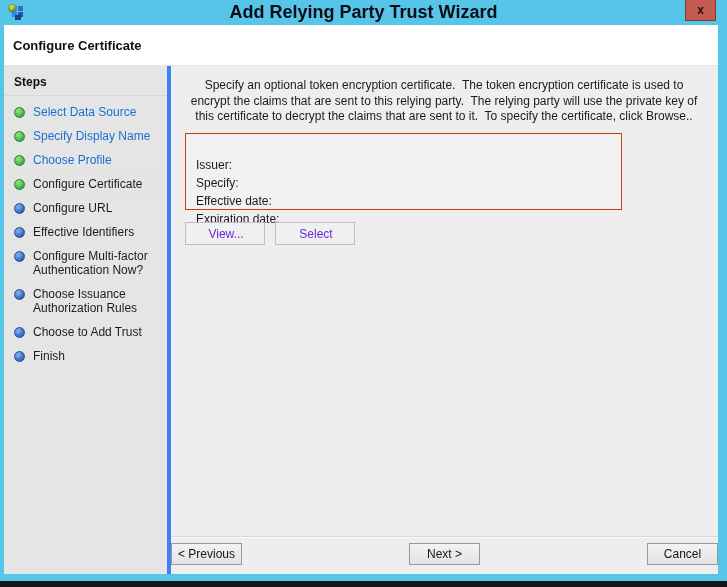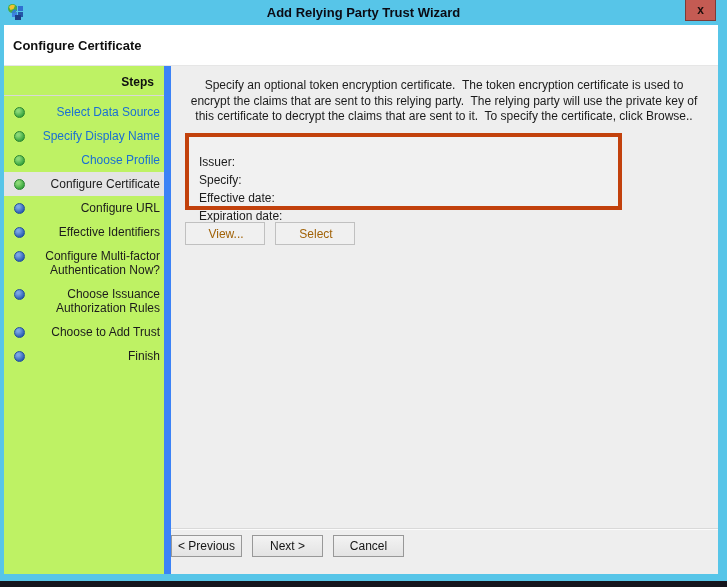--- a/index.html
+++ b/index.html
@@ -8,21 +8,21 @@
     position:relative; width:727px; height:587px;
     font-family:"Liberation Sans", sans-serif; font-size:12px;
     background:#57c5e8; overflow:hidden;
     user-select:none;
   }
   
   .titlebar { position:absolute; top:0; left:0; right:0; height:25px; }
   .app-icon { position:absolute; left:7px; top:3px; width:18px; height:18px; }
   .window-title {
     display:block; text-align:center; line-height:25px;
-    font-size:13px; font-weight:600; color:#0b0b14;
+    font-size:18px; font-weight:600; color:#0b0b14;
   }
   .close-button {
     position:absolute; top:0; right:11px; width:31px; height:21px;
     background:#c45b53; border:1px solid #7e3b36; border-top:none;
     color:#1c0e0c; font-weight:700; font-size:12px; line-height:18px;
     text-align:center; cursor:pointer; padding:0;
     font-family:"Liberation Sans", sans-serif;
   }
   
   .frame {
@@ -31,23 +31,22 @@
   }
   .page-header {
     height:41px; background:#ffffff; border-bottom:1px solid #e6e6e6;
   }
   .page-header h1 {
     margin:0; padding:13px 0 0 9px; font-size:13px; font-weight:700; color:#101010;
   }
   .body { position:absolute; top:41px; left:0; right:0; bottom:0; display:flex; }
   
   .sidebar {
-    width:167px; background:#bef264; border-right:7px solid #3b82f6;
+    width:167px; background:#e5e5e5; border-right:4px solid #3b82f6;
     flex:none;
-    text-align:right;
   }
   .steps-title {
     font-weight:700; color:#101010;
     padding:9px 10px 6px 10px; border-bottom:1px solid #d8d8d8;
   }
   ul.steps { list-style:none; margin:4px 0 0 0; padding:0; }
   li.step { position:relative; padding:5px 4px 5px 29px; line-height:14px; color:#1c1c1c; }
   li.step::before {
     content:""; position:absolute; left:10px; top:7px;
     width:9px; height:9px; border-radius:50%;
@@ -64,41 +63,41 @@
   .step-current { background:#e4e4e4; }
   .step-label { white-space:pre-line; }
   
   .content { flex:1; background:#eeeeee; position:relative; }
   .description {
     margin:0; padding:12px 14px 0 14px; line-height:15.5px;
     color:#1b1b1b; white-space:pre-wrap; width:546px;text-align:center;
   }
   .cert-box {
     position:absolute; left:14px; top:67px; width:437px; height:77px;
-    border:4px solid #c2410c; background:#f1f1f1; padding:16px 10px;
+    border:1px solid #c2410c; background:#f1f1f1; padding:22px 10px;
   }
   .cert-row { height:18px; line-height:18px; color:#1b1b1b; }
   .action-row { position:absolute; left:14px; top:156px; display:flex; gap:10px; }
   button.win {
     min-width:80px; height:23px; padding:0 6px;
     font-family:"Liberation Sans", sans-serif; font-size:12px; color:#151515;
     background:linear-gradient(#f3f3f3,#e3e3e3); border:1px solid #989898;
     cursor:pointer;
   }
   button.win:disabled {
-    color:#a16207; background:#f0f0f0; border-color:#c0c0c0; cursor:default;padding-left:8px;
+    color:#6d28d9; background:#f0f0f0; border-color:#c0c0c0; cursor:default;padding-left:8px;
   }
   button.win.focused {
     border:2px solid #3f8fd8; background:linear-gradient(#eaeaea,#dadada);
   }
   
   .footer {
-    position:absolute; left:0; right:0; bottom:12px; height:34px;
+    position:absolute; left:0; right:0; bottom:4px; height:34px;
     border-top:1px solid #d9d9d9; box-shadow: inset 0 1px 0 #fbfbfb;
-    display:flex; justify-content:flex-start; gap:10px; padding:6px 15px 0 0;
+    display:flex; justify-content:space-between; gap:10px; padding:6px 0 0 0;
   }
   .footer button.win { min-width:71px; height:22px; }
 </style>
 </head>
 <body>
 
 <div class="window">
 
   <div class="titlebar">
     <svg class="app-icon" viewBox="0 0 18 18">

